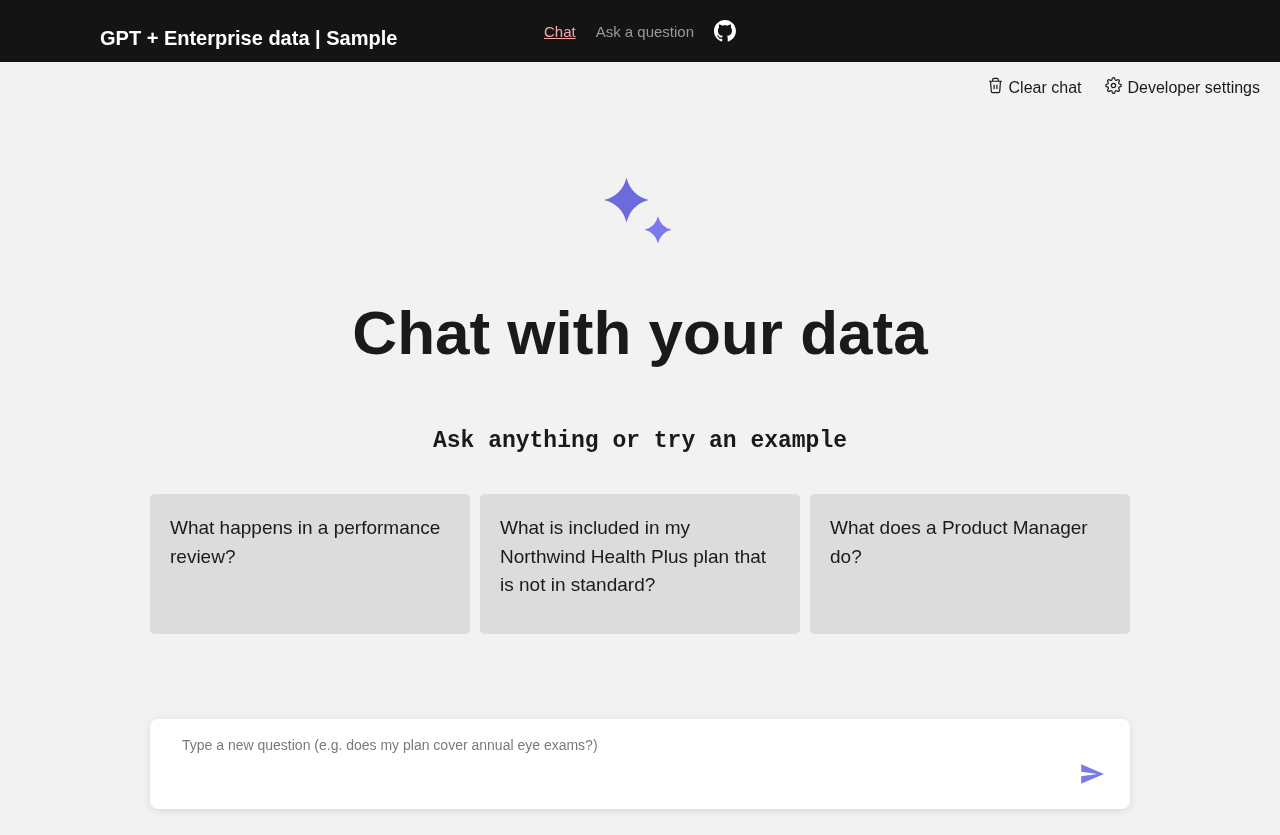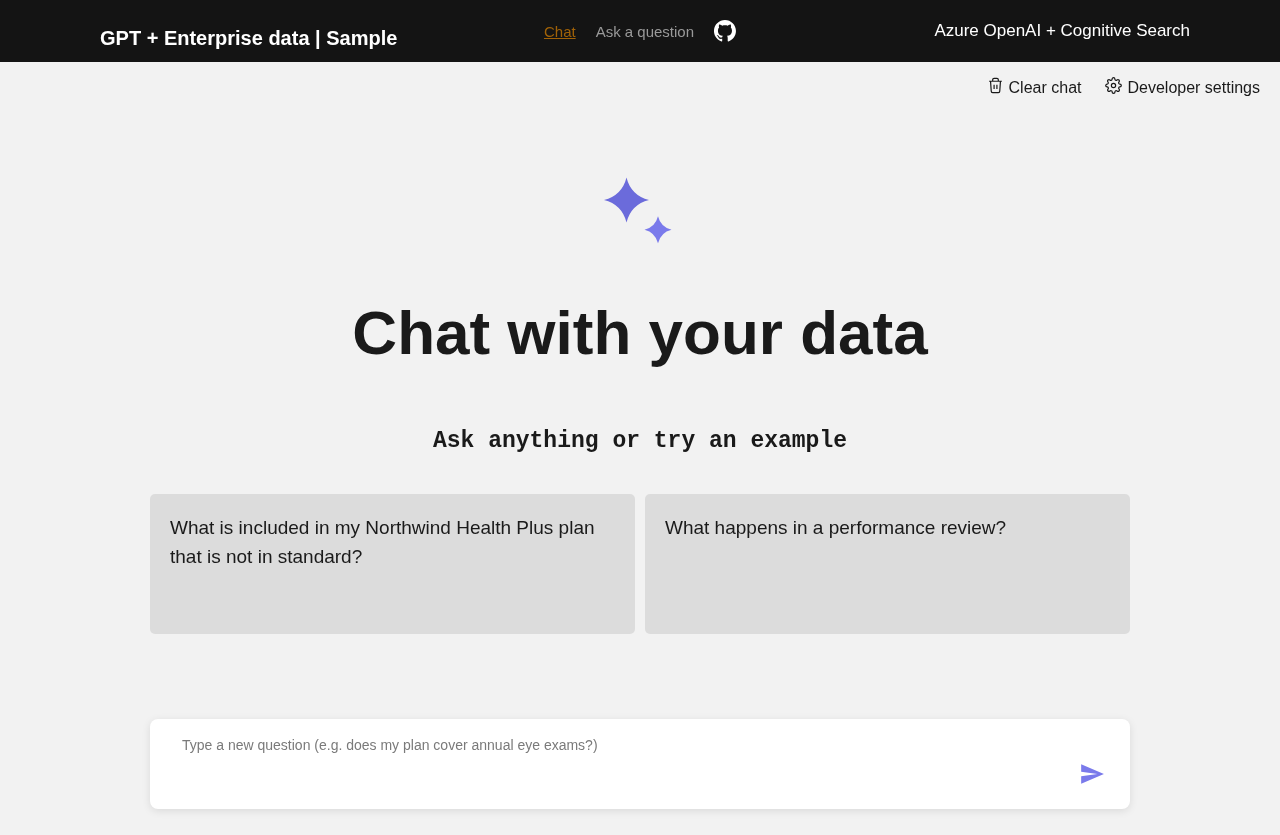--- a/index.html
+++ b/index.html
@@ -35,21 +35,21 @@
       transform: translateX(-50%);
       display: flex;
       align-items: center;
       gap: 20px;
     }
     .header-link {
       font-size: 15px;
       cursor: pointer;
     }
     .header-link.active {
-      color: #a16207;
+      color: #fca5a5;
       text-decoration: underline;
     }
     .header-link.inactive {
       color: #999999;
     }
     .github-icon {
       display: flex;
       align-items: center;
       cursor: pointer;
     }
@@ -158,21 +158,20 @@
   <div class="header-title">GPT + Enterprise data | Sample</div>
   <div class="header-center">
     <span class="header-link active">Chat</span>
     <span class="header-link inactive">Ask a question</span>
     <span class="github-icon">
       <svg width="22" height="22" viewBox="0 0 24 24" fill="white">
         <path d="M12 0c-6.626 0-12 5.373-12 12 0 5.302 3.438 9.8 8.207 11.387.599.111.793-.261.793-.577v-2.234c-3.338.726-4.033-1.416-4.033-1.416-.546-1.387-1.333-1.756-1.333-1.756-1.089-.745.083-.729.083-.729 1.205.084 1.839 1.237 1.839 1.237 1.07 1.834 2.807 1.304 3.492.997.107-.775.418-1.305.762-1.604-2.665-.305-5.467-1.334-5.467-5.931 0-1.311.469-2.381 1.236-3.221-.124-.303-.535-1.524.117-3.176 0 0 1.008-.322 3.301 1.23.957-.266 1.983-.399 3.003-.404 1.02.005 2.047.138 3.006.404 2.291-1.552 3.297-1.23 3.297-1.23.653 1.653.242 2.874.118 3.176.77.84 1.235 1.911 1.235 3.221 0 4.609-2.807 5.624-5.479 5.921.43.372.823 1.102.823 2.222v3.293c0 .319.192.694.801.576 4.765-1.589 8.199-6.086 8.199-11.386 0-6.627-5.373-12-12-12z"></path>
       </svg>
     </span>
   </div>
-  <div class="header-right">Azure OpenAI + Cognitive Search</div>
 </div>
 
 <div class="toolbar">
   <button class="toolbar-button">
     <span>
       <svg width="17" height="17" viewBox="0 0 24 24" fill="none" stroke="#1a1a1a" stroke-width="1.7">
         <path d="M3 6h18M8 6V4a2 2 0 012-2h4a2 2 0 012 2v2M19 6l-1 14a2 2 0 01-2 2H8a2 2 0 01-2-2L5 6M10 11v6M14 11v6"></path>
       </svg>
     </span>
     <span>Clear chat</span>
@@ -191,22 +190,23 @@
 <div class="main-content">
   <div class="sparkle-container">
     <svg width="90" height="90" viewBox="0 0 100 100">
       <path fill="#6b6bdb" d="M35 5 Q40 25 60 30 Q40 35 35 55 Q30 35 10 30 Q30 25 35 5 Z"></path>
       <path fill="#7a7aeb" d="M70 48 Q73 60 85 63 Q73 66 70 78 Q67 66 55 63 Q67 60 70 48 Z"></path>
     </svg>
   </div>
   <h1 class="page-title">Chat with your data</h1>
   <div class="subtitle">Ask anything or try an example</div>
   <div class="examples">
+    <div class="example-card">What happens in a performance review?</div>
     <div class="example-card">What is included in my Northwind Health Plus plan that is not in standard?</div>
-    <div class="example-card">What happens in a performance review?</div>
+    <div class="example-card">What does a Product Manager do?</div>
   </div>
   <div class="input-container">
     <input type="text" class="chat-input" placeholder="Type a new question (e.g. does my plan cover annual eye exams?)" style="">
     <button class="send-button">
       <span>
         <svg width="26" height="26" viewBox="0 0 24 24" fill="#7a7aeb">
           <path d="M2 21l21-9L2 3v7l15 2-15 2v7z"></path>
         </svg>
       </span>
     </button>

